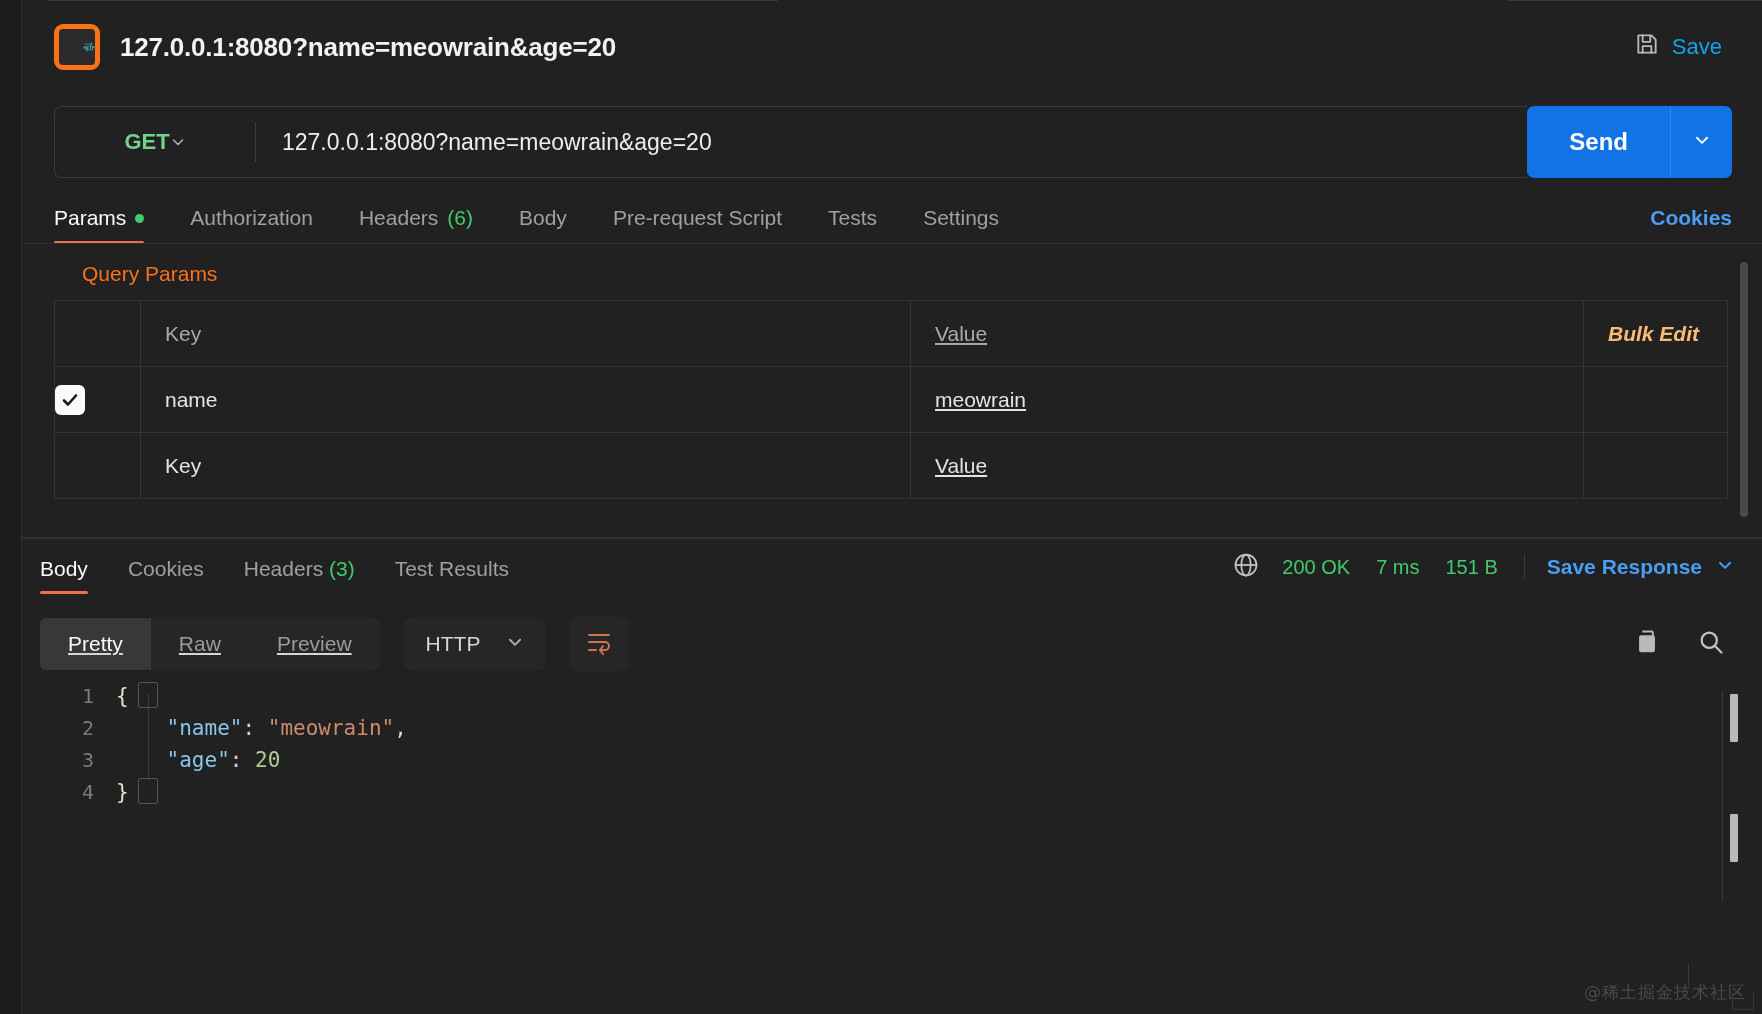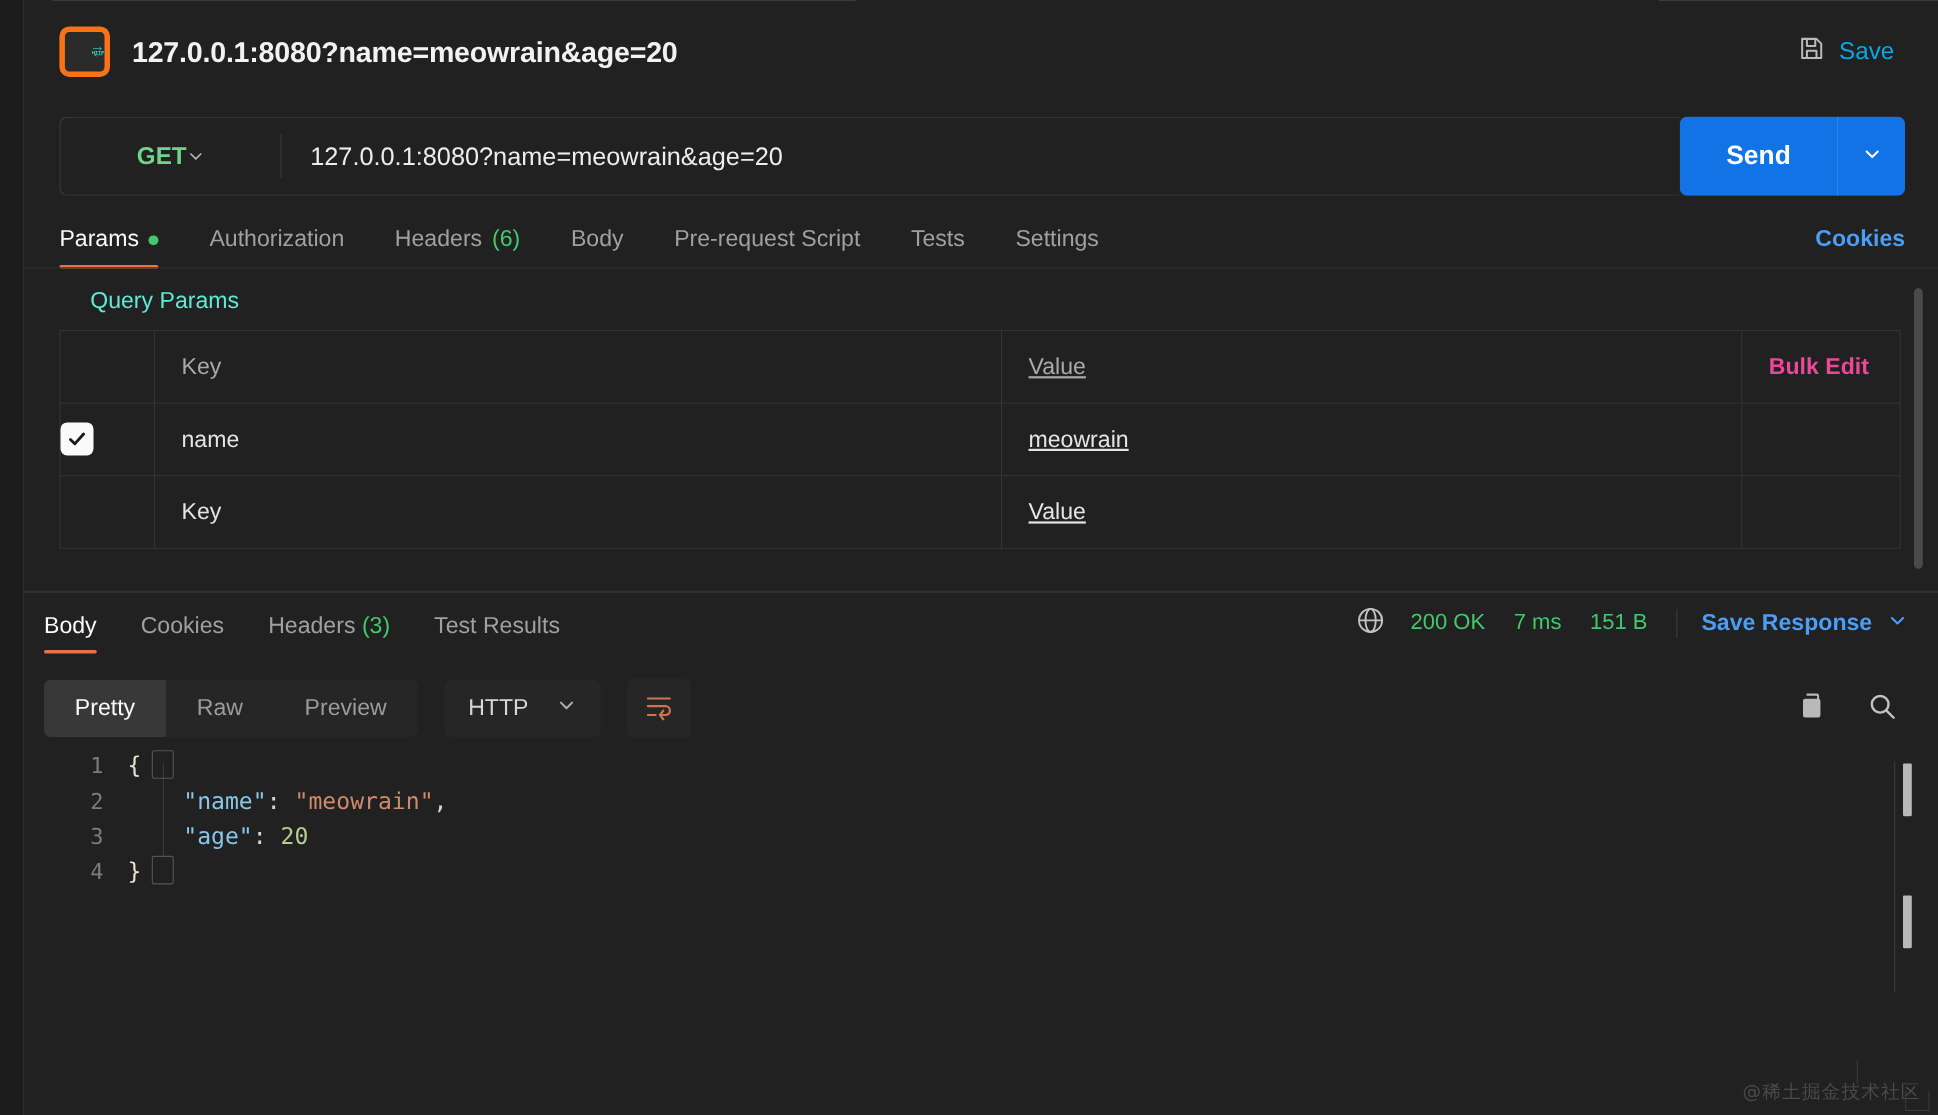--- a/index.html
+++ b/index.html
@@ -124,39 +124,39 @@
     position: absolute; left: 22px; top: 243px; right: 0; height: 1px;
     background: #2d2d2d;
   }
 
   
   .params-panel {
     position: absolute; left: 22px; top: 244px; right: 0; height: 292px;
     overflow: hidden;
   }
   .qp-label {
-    font-size: 21px; color: #5eead4; padding: 18px 0 14px 60px;
+    font-size: 21px; color: #f97316; padding: 18px 0 14px 60px;
   }
   .ptable {
     margin-left: 32px; margin-right: 34px;
     border: 1px solid #343434; border-bottom: none;
     border-collapse: collapse; width: calc(100% - 66px);
     table-layout: fixed;
   }
   .ptable td, .ptable th {
     border: 1px solid #343434; text-align: left;
     height: 66px; font-weight: normal; padding: 0 0 0 24px;
     font-size: 21px; color: #e4e4e4; vertical-align: middle;
   }
   .col-chk  { width: 86px; padding-left: 0 !important; text-align: center; }
   .col-key  { width: 770px; }
   .col-val  { width: auto; text-decoration: underline; }
   .col-bulk { width: 144px; }
   .ptable th { color: #a9a9a9; }
-  .ptable th.bulk { color: #ec4899; font-weight: bold; cursor: pointer; }
+  .ptable th.bulk { color: #fdba74; font-weight: bold; cursor: pointer; font-style: italic; }
   .ph { color: #6b6b6b; }
   .chk {
     width: 30px; height: 30px; border-radius: 6px; background: #fafafa;
     display: inline-flex; align-items: center; justify-content: center;
     cursor: pointer;
   }
   .scroll-track {
     position: absolute; right: 14px; top: 258px; width: 8px; height: 268px;
   }
   .scroll-thumb {
@@ -195,21 +195,21 @@
     display: flex; align-items: flex-start; gap: 14px; white-space: nowrap;
   }
 
   
   .body-toolbar {
     position: absolute; left: 22px; top: 612px; right: 0; height: 64px;
     padding: 0 28px 0 18px; display: flex; align-items: center;
   }
   .seg-group {
     display: flex; align-items: stretch; background: #262626;
-    border-radius: 6px; overflow: hidden; height: 52px;
+    border-radius: 6px; overflow: hidden; height: 52px; text-decoration: underline;
   }
   .seg {
     display: flex; align-items: center; padding: 0 28px;
     font-size: 21px; color: #9b9b9b; cursor: pointer;
   }
   .seg.active { background: #383838; color: #fafafa; }
   .fmt-sel {
     margin-left: 24px; height: 52px; background: #262626; border-radius: 6px;
     display: flex; align-items: center; gap: 26px; padding: 0 22px;
     font-size: 21px; color: #d6d6d6; cursor: pointer;

